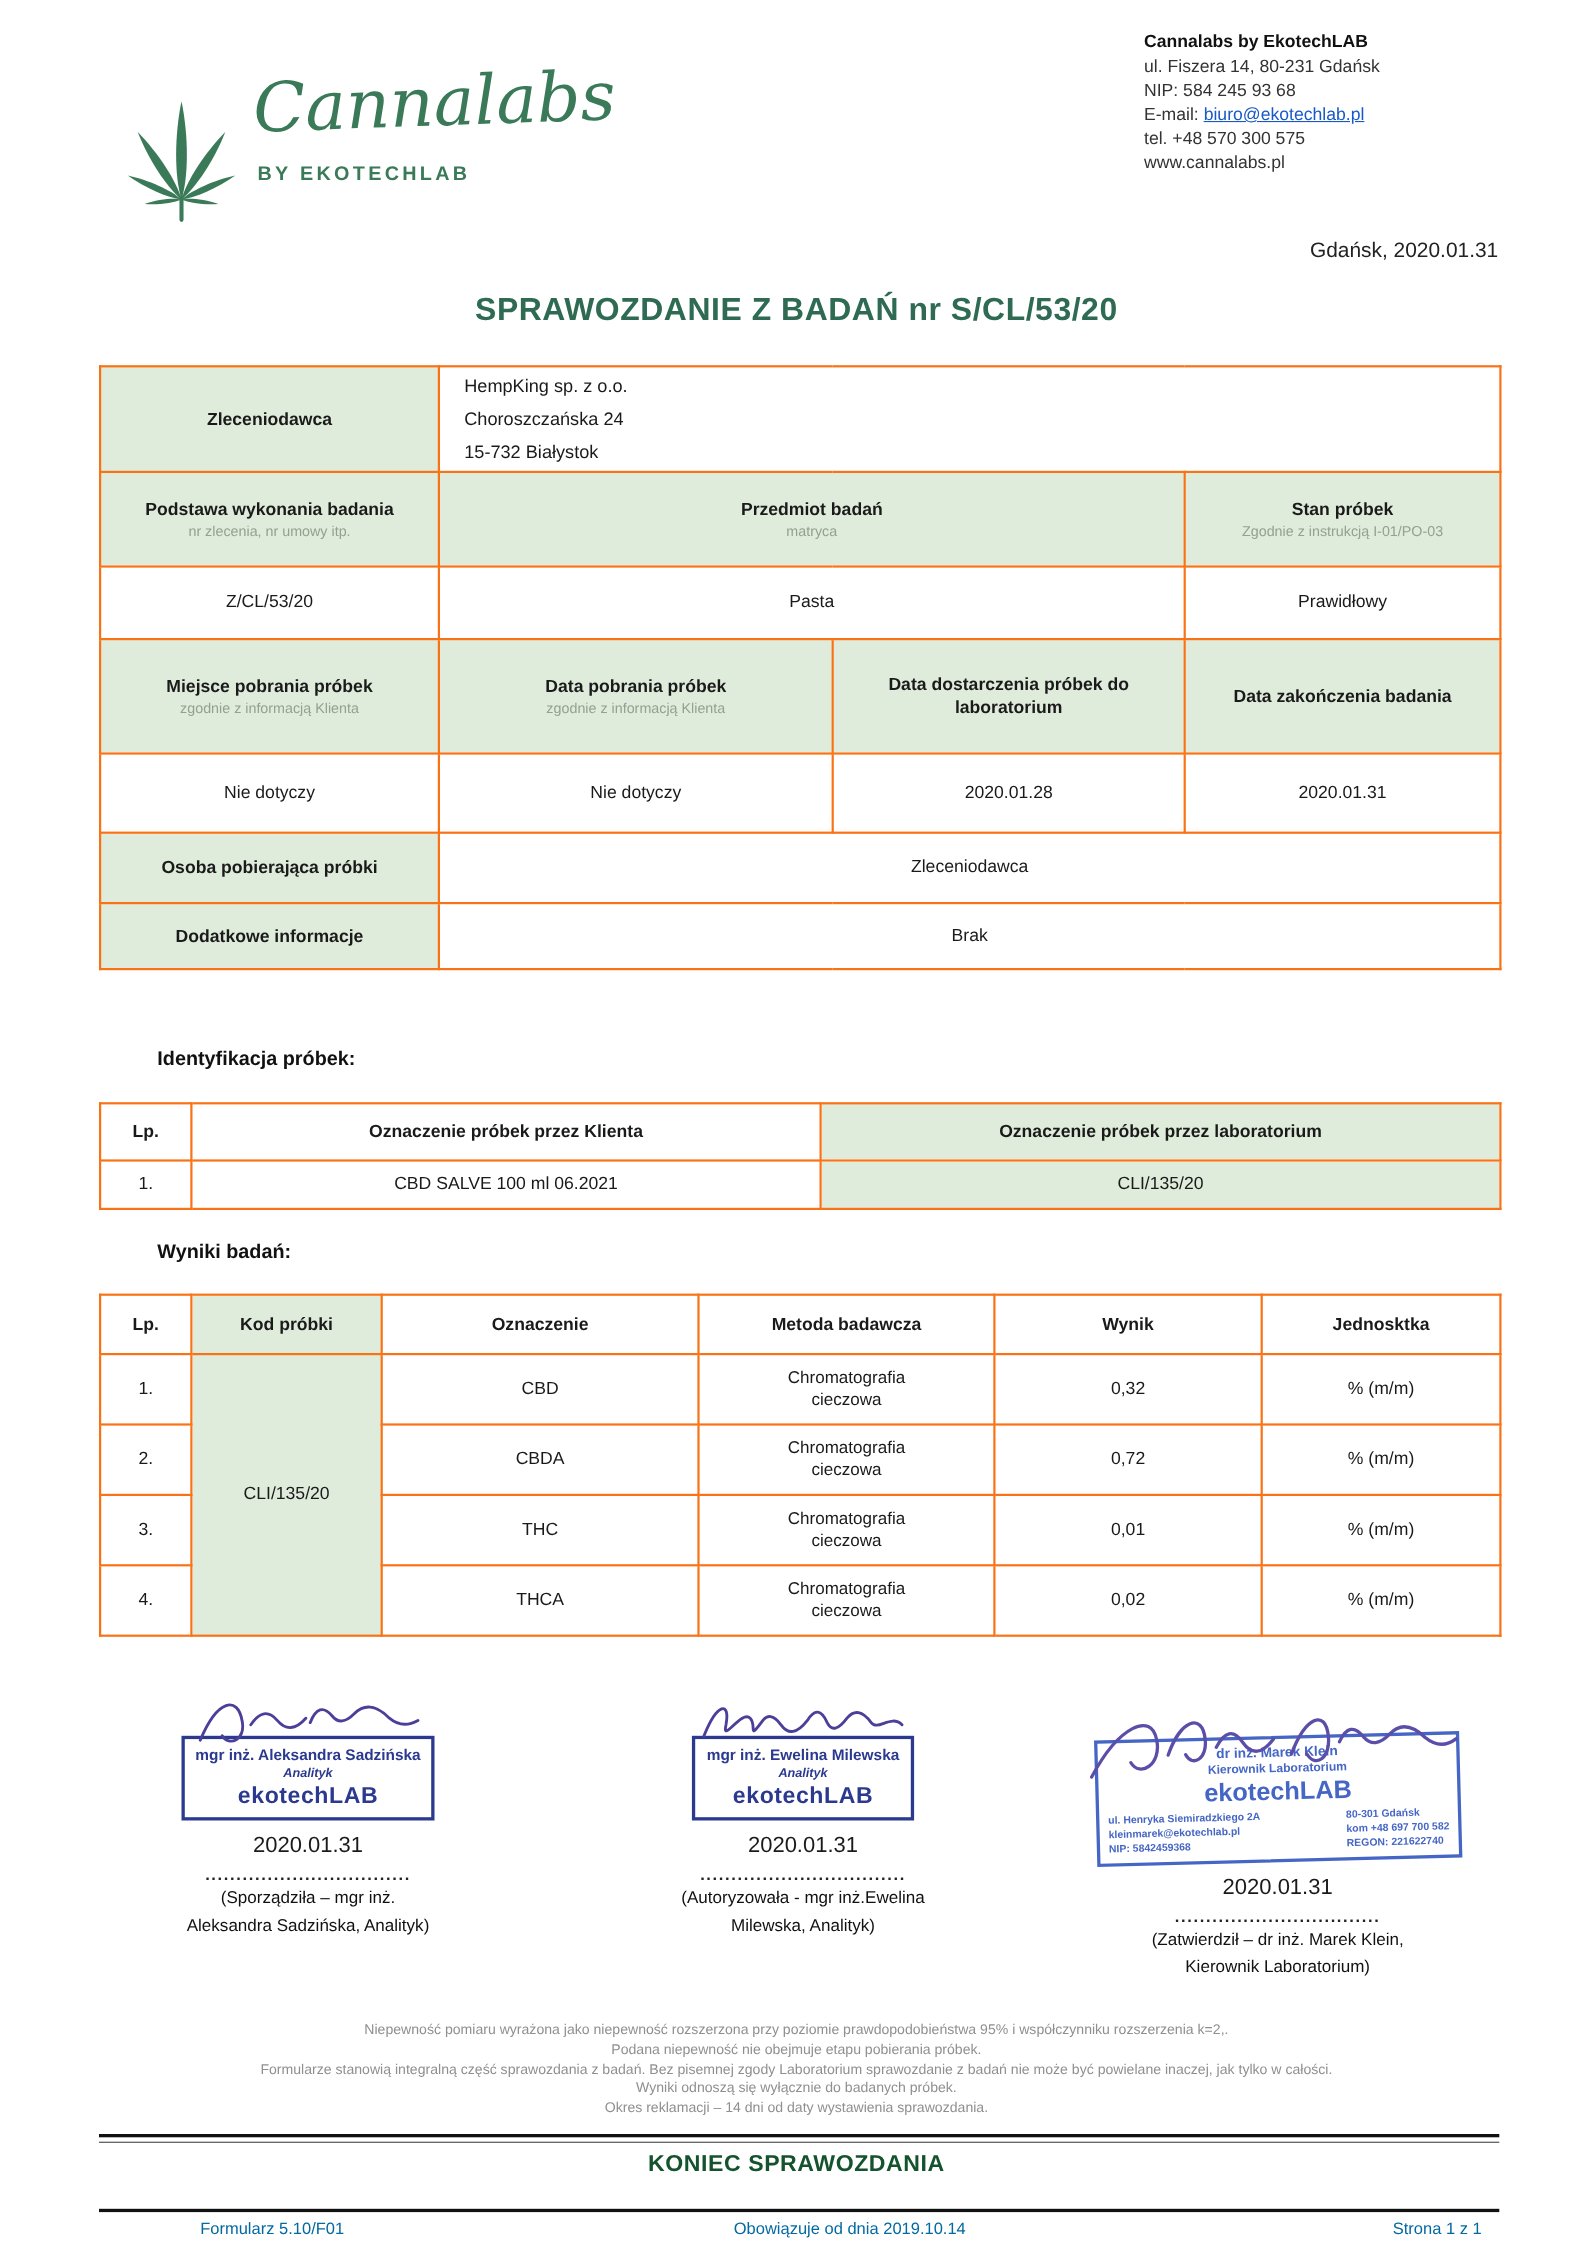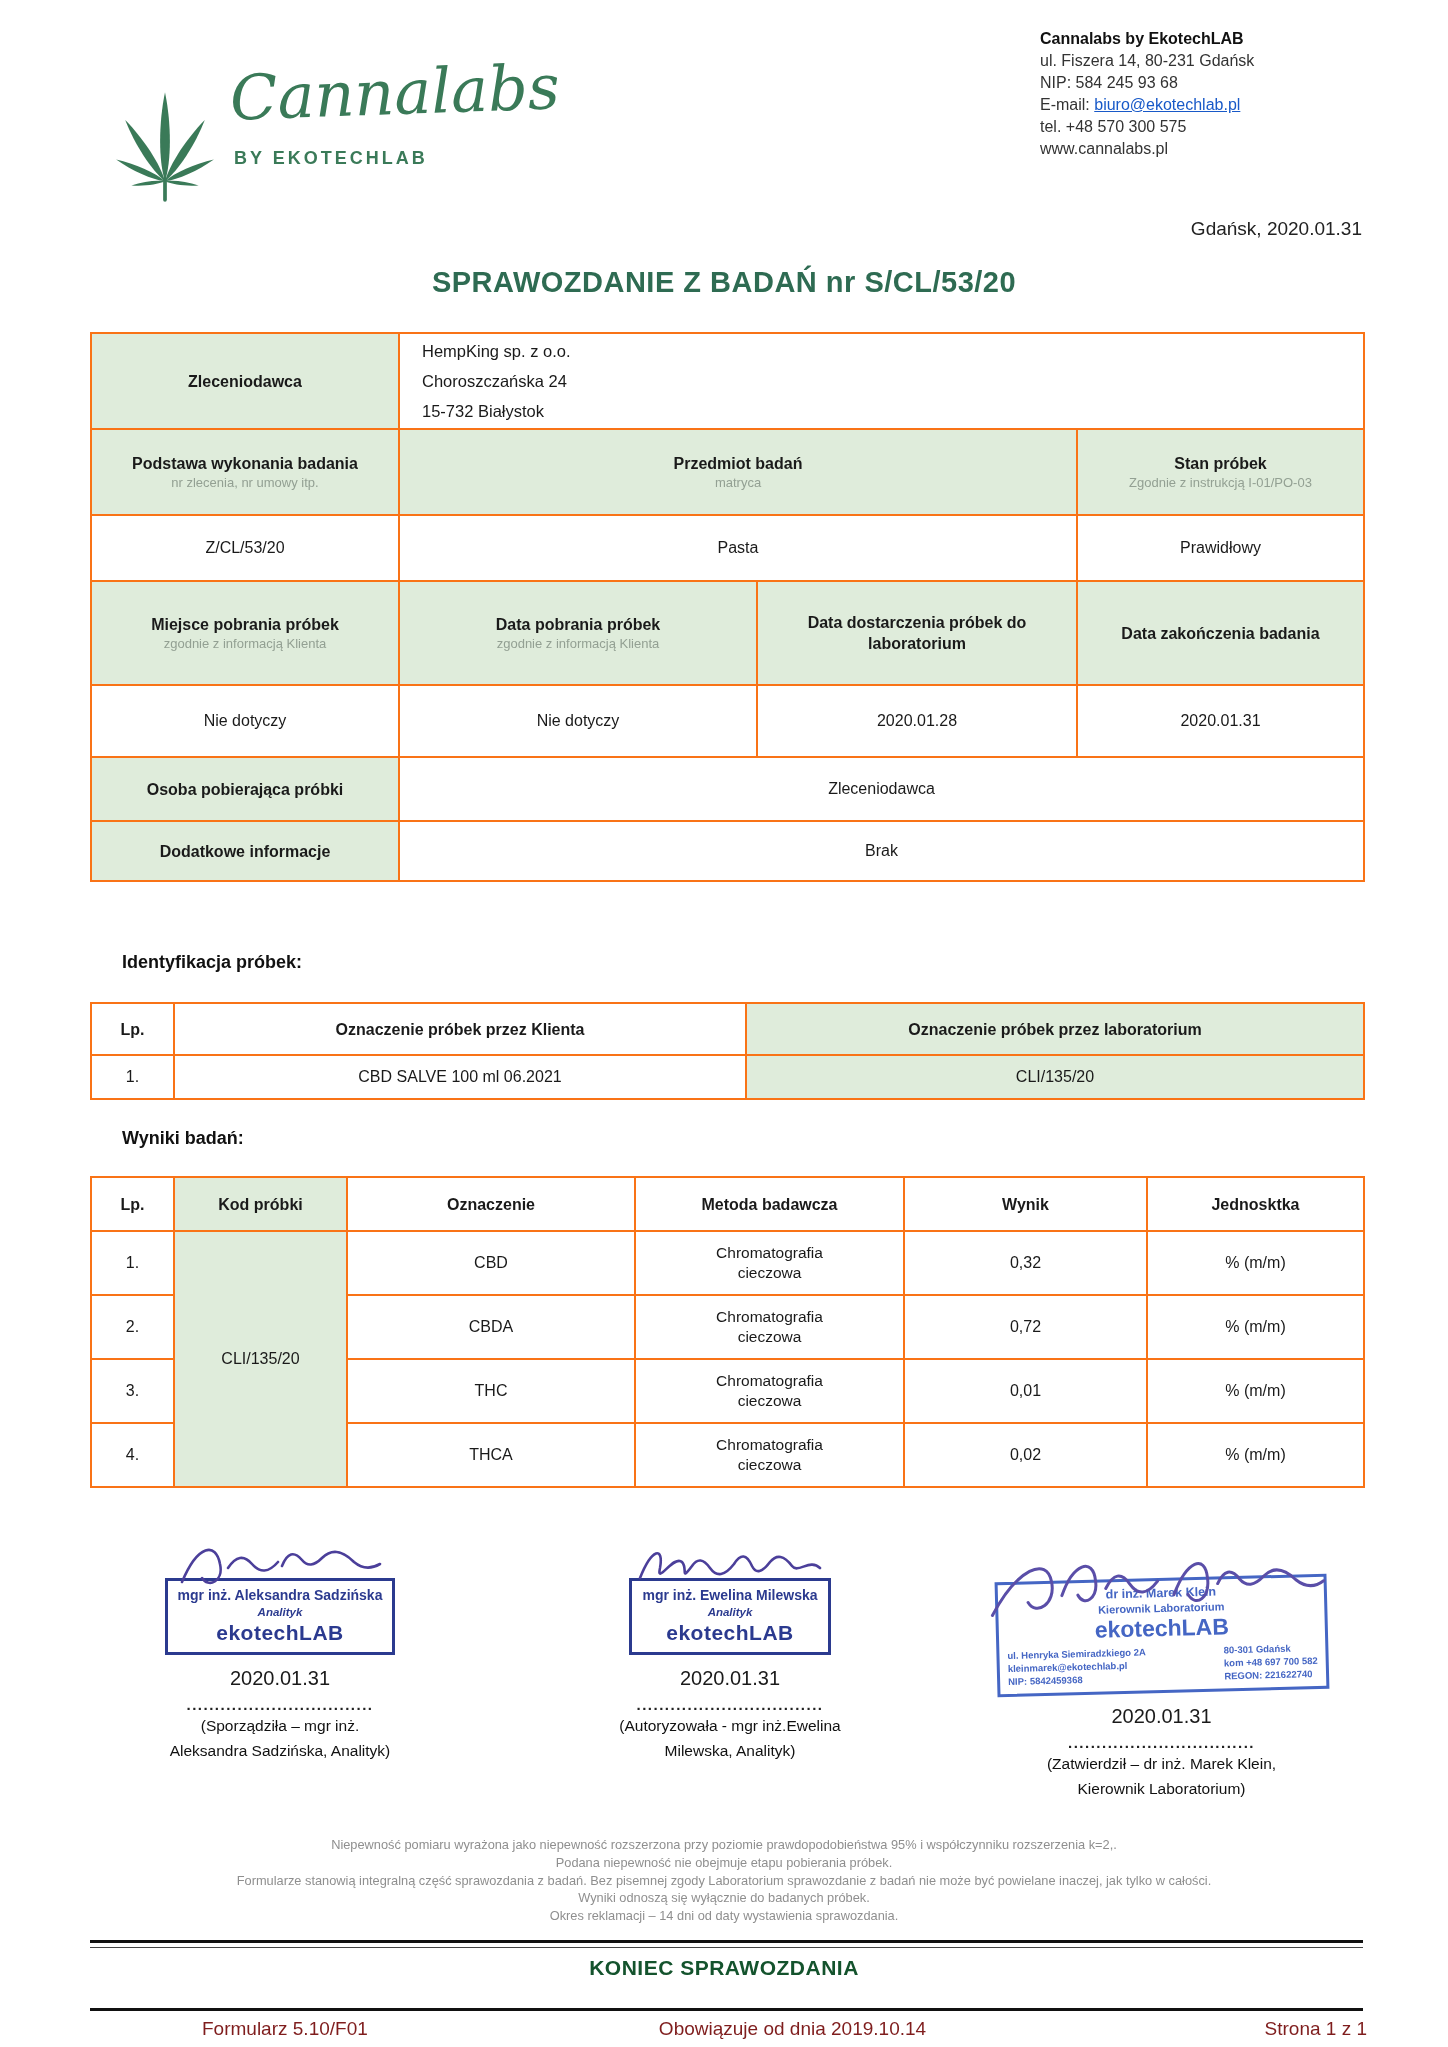--- a/index.html
+++ b/index.html
@@ -24,21 +24,21 @@
   
   table{border-collapse:collapse;table-layout:fixed;}
   td{border:2px solid #f97316;text-align:center;vertical-align:middle;padding:2px 6px;
      font-size:16px;overflow:hidden;}
   .green{background:#dfecdb;}
   .hdr{font-weight:bold;font-size:16px;line-height:21px;}
   .sub{font-size:13px;color:#93a093;font-weight:normal;line-height:17px;}
   .info-table{position:absolute;top:332px;left:90px;}
   .client-cell{text-align:left;padding-left:22px;line-height:30px;font-size:16.5px;}
 
-  .section-heading{position:absolute;left:122px;font-size:18px;font-weight:bold;color:#111;}
+  .section-heading{position:absolute;left:143px;font-size:18px;font-weight:bold;color:#111;}
   .id-table{position:absolute;top:1002px;left:90px;}
   .res-table{position:absolute;top:1176px;left:90px;}
   .method{line-height:20px;font-size:15.5px;}
 
   
   .signatures{position:absolute;top:1538px;left:90px;width:1273px;height:300px;}
   .sig-block{position:absolute;text-align:center;}
   .sig-svg{position:relative;z-index:2;display:block;margin:0 auto -16px auto;}
   .stamp{display:inline-block;border:3px solid #2b3a8f;color:#2b3a8f;padding:5px 10px 7px 10px;
          background:rgba(255,255,255,0);}
@@ -58,22 +58,22 @@
   .caption{font-size:15.5px;line-height:25px;color:#111;}
 
   
   .footnotes{position:absolute;top:1836px;left:0;width:1448px;text-align:center;
              font-size:12.8px;line-height:17.8px;color:#8f8f8f;}
   .rule1{position:absolute;top:1940px;left:90px;width:1273px;height:4px;
          border-top:3px solid #111;border-bottom:1px solid #444;}
   .end-title{position:absolute;top:1956px;left:0;width:1448px;text-align:center;
              font-size:21px;font-weight:bold;color:#14532d;letter-spacing:0.5px;}
   .rule2{position:absolute;top:2008px;left:90px;width:1273px;border-top:3px solid #111;}
-  .footer-row{position:absolute;top:2018px;left:96px;width:1273px;display:grid;
-              grid-template-columns:420px 1fr 300px;font-size:19px;color:#7f1d1d;}
+  .footer-row{position:absolute;top:2018px;left:76px;width:1273px;display:grid;
+              grid-template-columns:420px 1fr 300px;font-size:15px;color:#0369a1;}
   .footer-row .f-left{padding-left:106px;text-align:left;}
   .footer-row .f-center{text-align:center;}
   .footer-row .f-right{text-align:right;padding-right:2px;}
 </style>
 </head>
 <body>
 
 <div class="page">
 
   <div class="logo">

